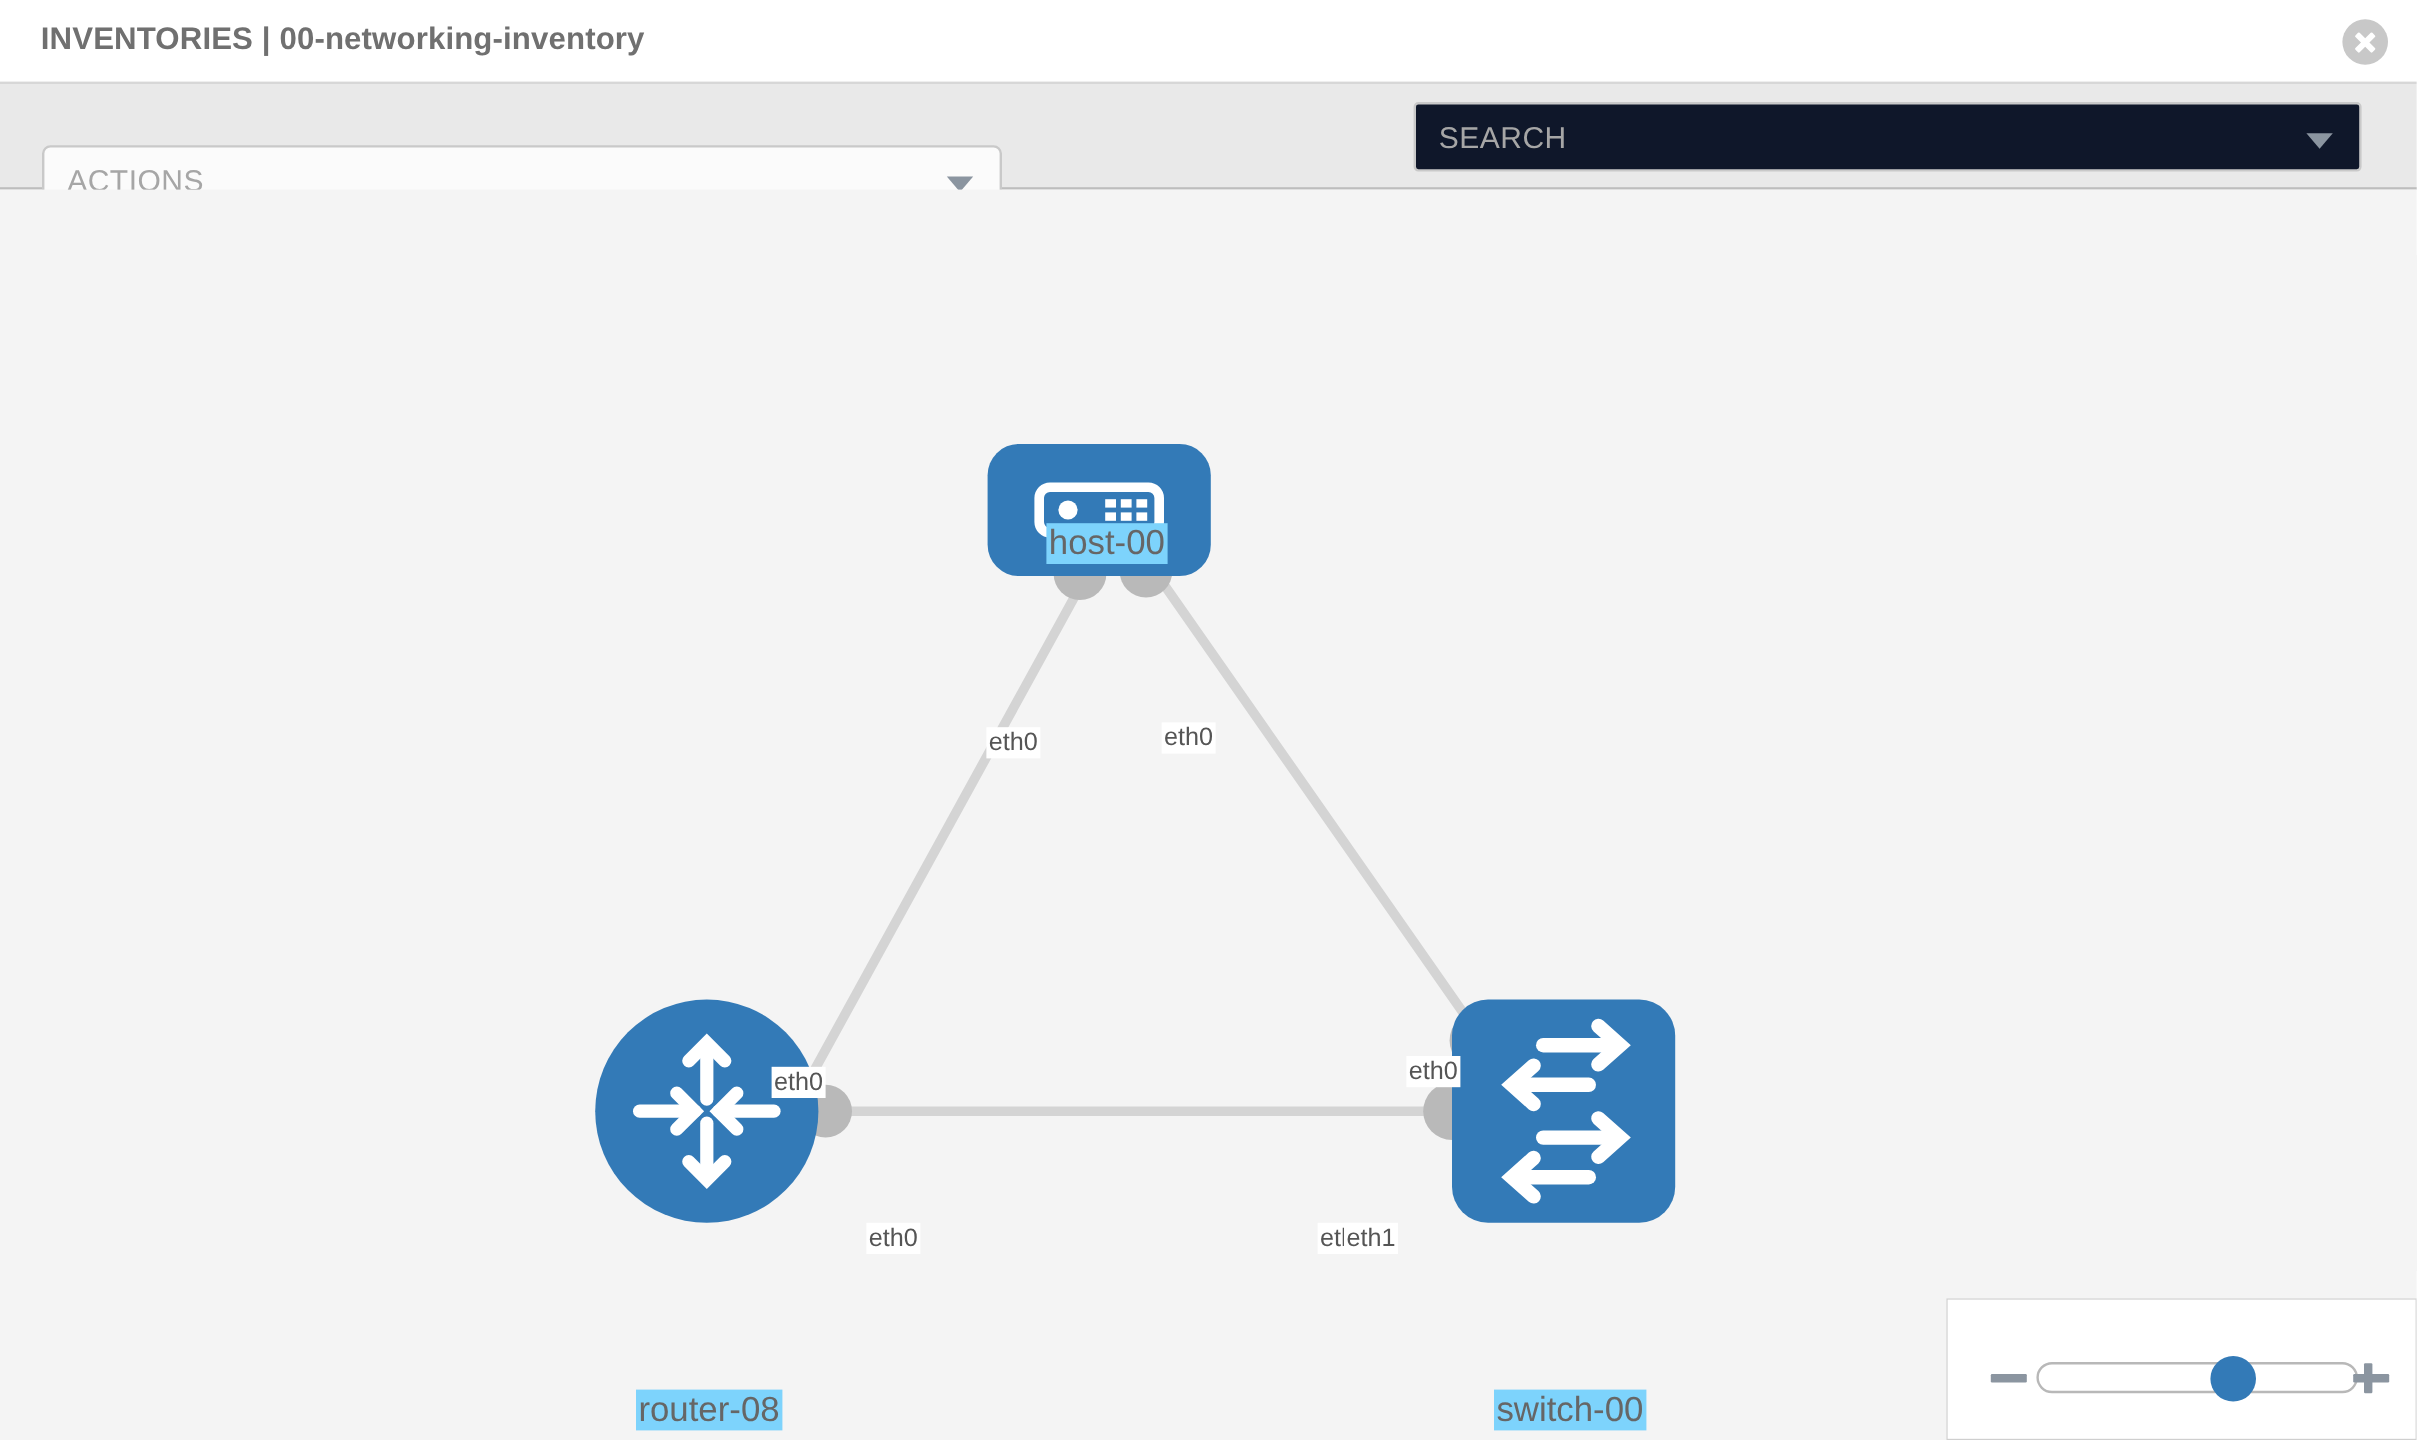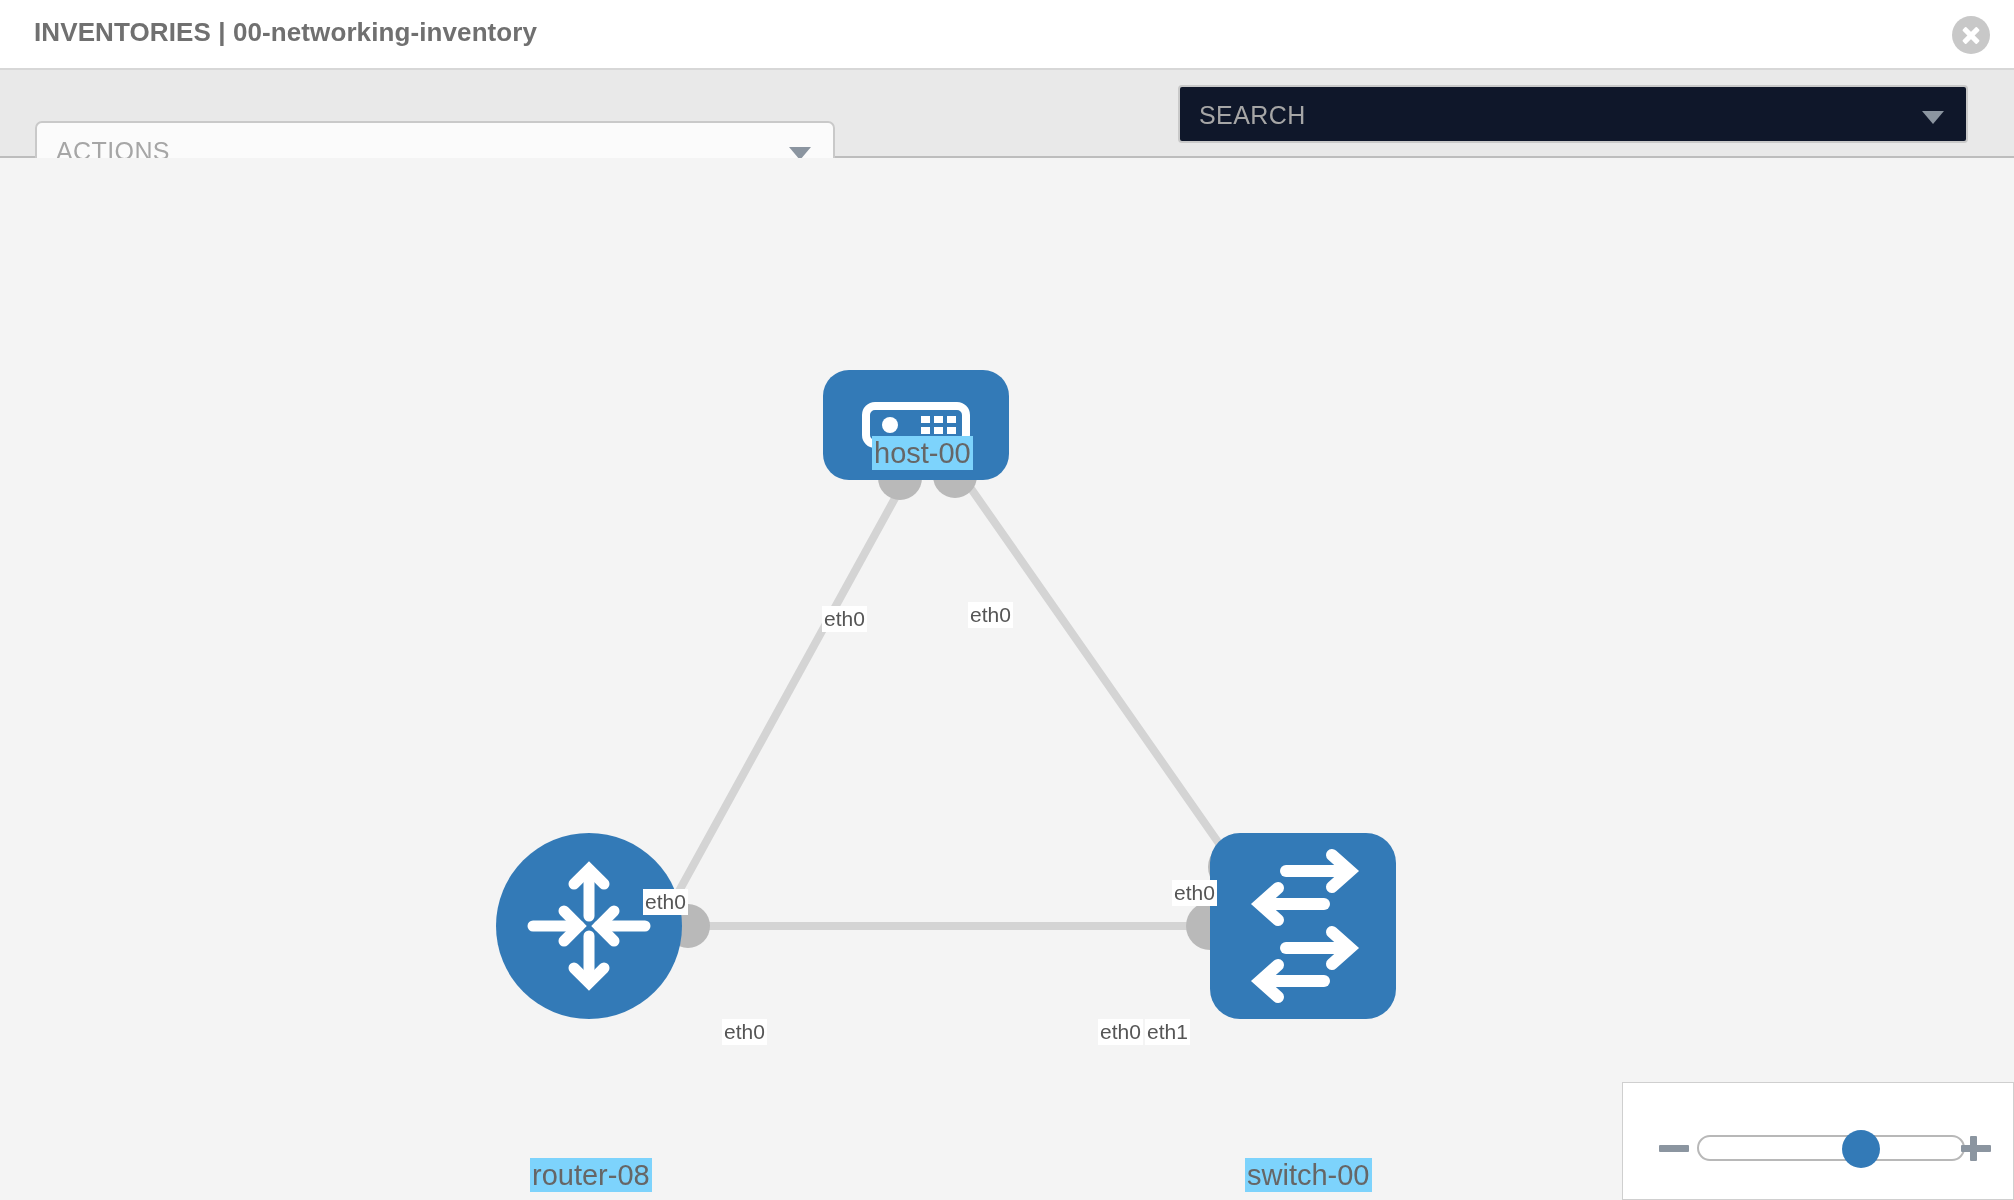--- a/index.html
+++ b/index.html
@@ -367,21 +367,21 @@
     <div class="iface-label" style="left:968px; top:444px;">eth0</div>
 
     <div class="iface-label" style="left:643px; top:731px;">eth0</div>
 
     <div class="iface-label" style="left:1172px; top:722px;">eth0</div>
 
     <div class="iface-label" style="left:722px; top:861px;">eth0</div>
 
     <div class="iface-label" style="left:1098px; top:861px;">eth0</div>
 
-    <div class="iface-label" style="left:1120px; top:861px;margin-left:25px;">eth1</div>
+    <div class="iface-label" style="left:1120px; top:861px;">eth1</div>
 
     <div class="zoom-panel" style="left:1622px; top:924px;">
       <div class="zoom-minus"></div>
       <div class="zoom-track">
         <div class="zoom-thumb" id="zoom-thumb" style="left: 142.6px;"></div>
       </div>
       <div class="zoom-plus"></div>
     </div>
 
   </div>

